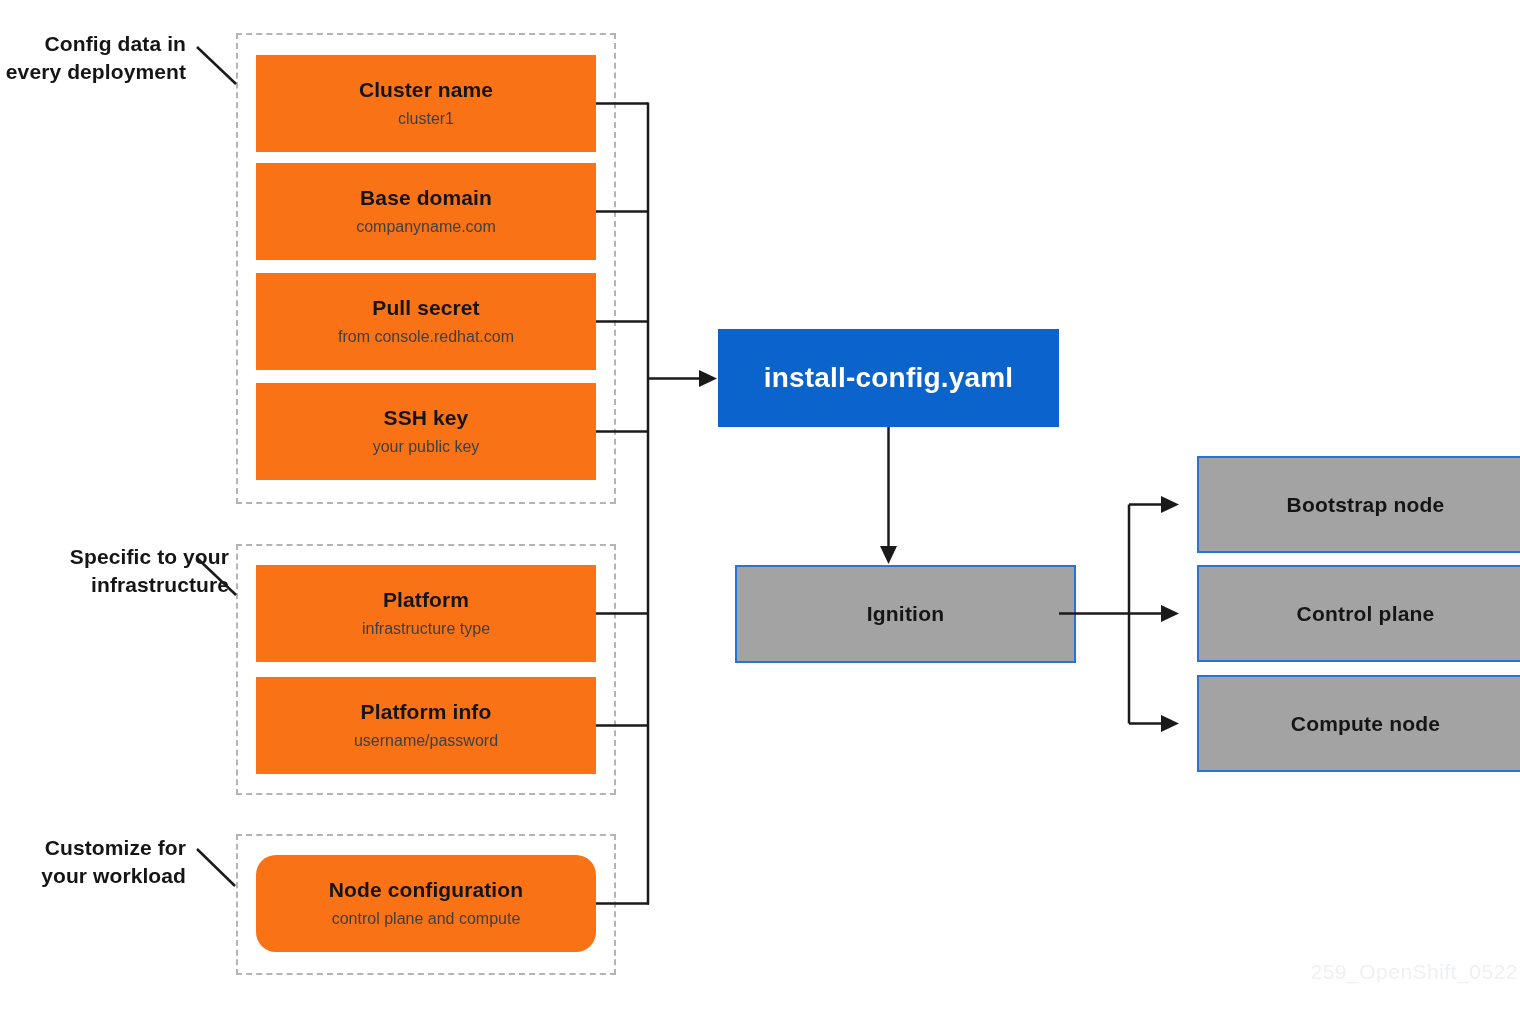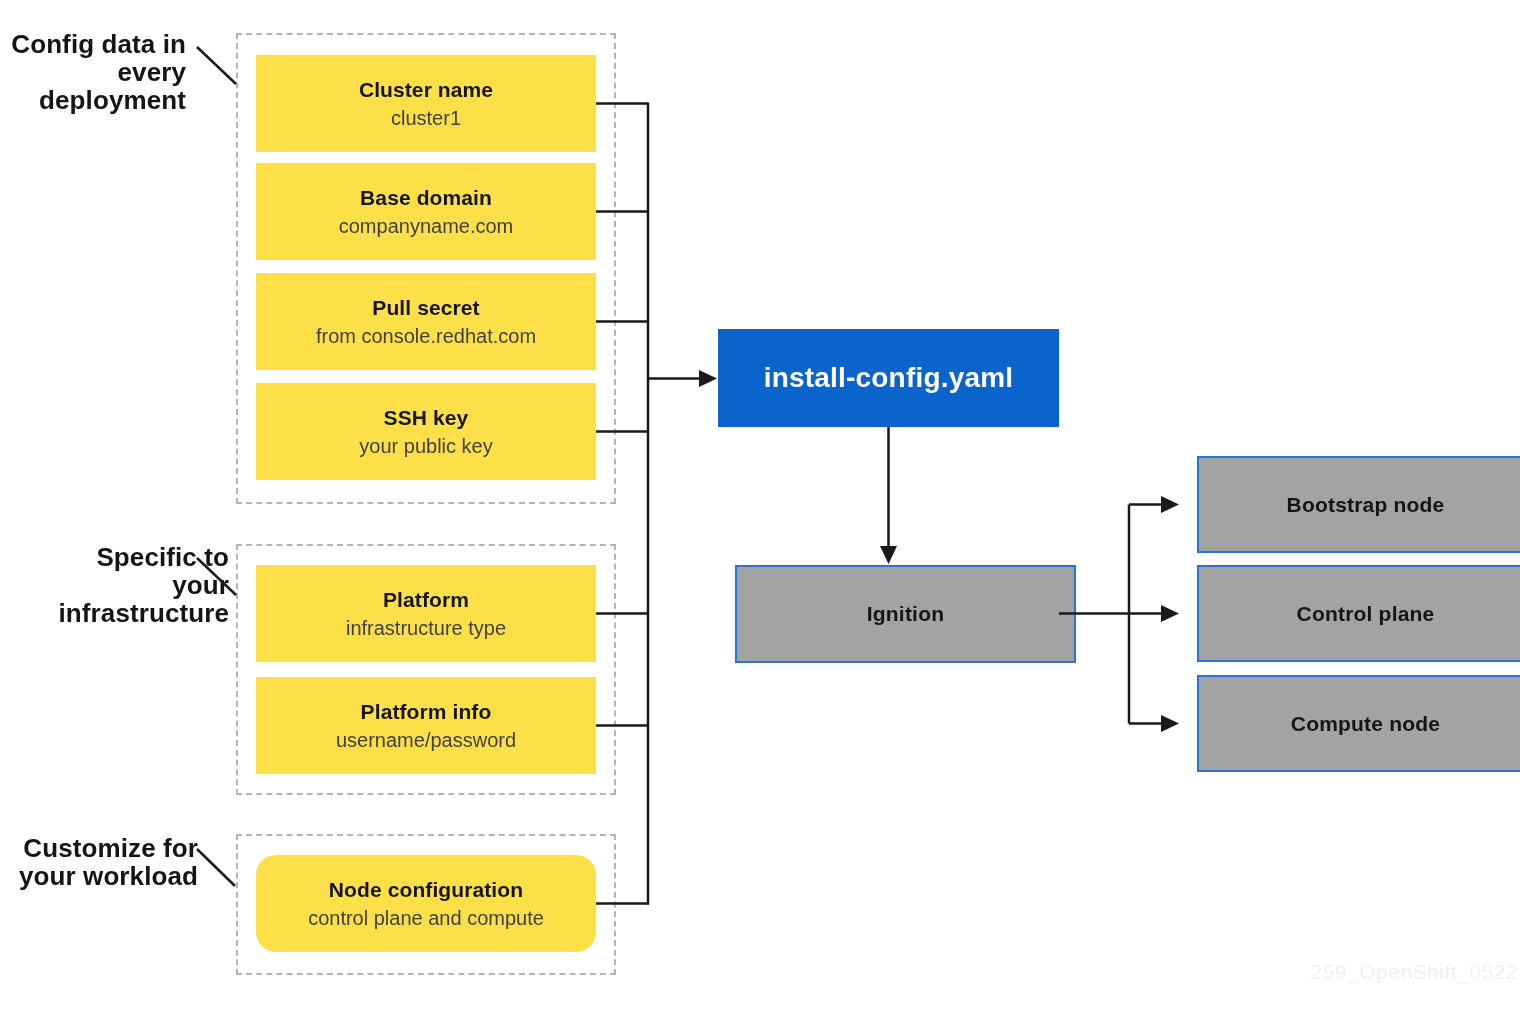--- a/index.html
+++ b/index.html
@@ -25,38 +25,38 @@
   }
   .group {
     position: absolute;
     border: 2px dashed #b4b4b4;
     background: #ffffff;
     box-sizing: border-box;
     z-index: 1;
   }
   .gray-box {
     position: absolute;
-    background: #fde047;
+    background: #f97316;
     box-sizing: border-box;
     display: flex;
     flex-direction: column;
     align-items: center;
     justify-content: center;
     text-align: right;
     z-index: 2;
   }
   .gray-box .box-title {
     font-size: 21px;
     line-height: 29px;
     font-weight: bold;
     color: #151515;
     letter-spacing: 0.1px;
   }
   .gray-box .box-subtitle {
-    font-size: 20px;
+    font-size: 16px;
     line-height: 29px;
     font-weight: normal;
     color: #3f3f3f;
   }
   .blue-box {
     position: absolute;
     background: #0b64cc;
     display: flex;
     align-items: center;
     justify-content: center;
@@ -83,21 +83,21 @@
   }
   .outline-box .box-label {
     color: #151515;
     font-size: 21px;
     font-weight: 600;
     letter-spacing: 0.2px;
   }
   .annotation {
     position: absolute;
     text-align: right;
-    font-size: 26px;
+    font-size: 21px;
     line-height: 28px;
     font-weight: bold;
     color: #151515;
     z-index: 2;
     letter-spacing: 0.1px;
   }
   .watermark {
     position: absolute;
     font-size: 21px;
     color: #eef0f2;
@@ -115,21 +115,21 @@
   <div class="watermark" style="right: 2px; top: 960px;">259_OpenShift_0522</div>
 
   <div class="annotation" style="left: 0px; top: 30px; width: 186px;">
     <div>Config data in</div>
     <div>every deployment</div>
   </div>
   <div class="annotation" style="left: 0px; top: 543px; width: 186px; padding-left: 43px;">
     <div>Specific to your</div>
     <div>infrastructure</div>
   </div>
-  <div class="annotation" style="left: 0px; top: 834px; width: 186px; padding-left: 12px;">
+  <div class="annotation" style="left: 0px; top: 834px; width: 186px;">
     <div>Customize for</div>
     <div>your workload</div>
   </div>
 
   <div class="group" style="left: 236px; top: 33px;  width: 380px; height: 471px;"></div>
   <div class="group" style="left: 236px; top: 544px; width: 380px; height: 251px;"></div>
   <div class="group" style="left: 236px; top: 834px; width: 380px; height: 141px;"></div>
 
   <div class="gray-box" style="left: 256px; top: 55px; width: 340px; height: 97px;">
     <div class="box-title">Cluster name</div>

